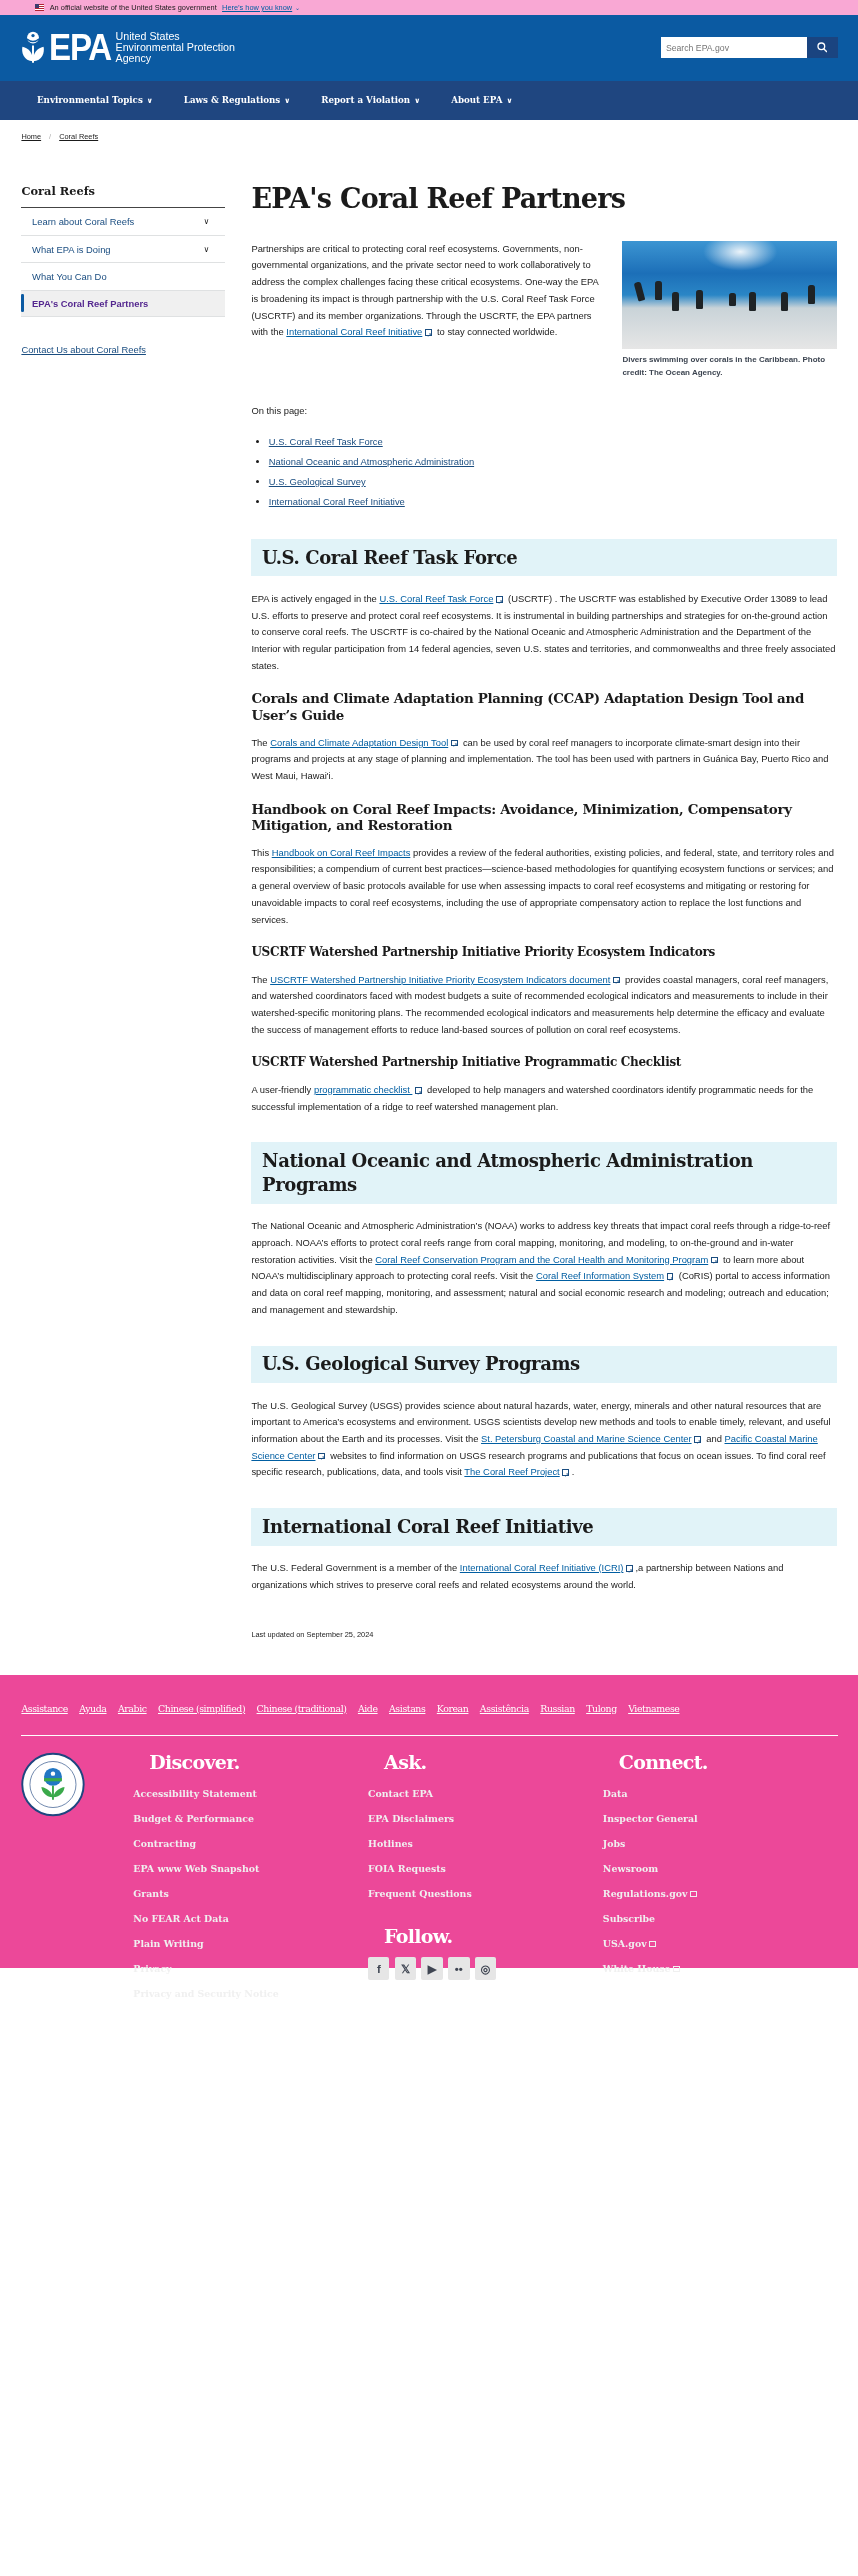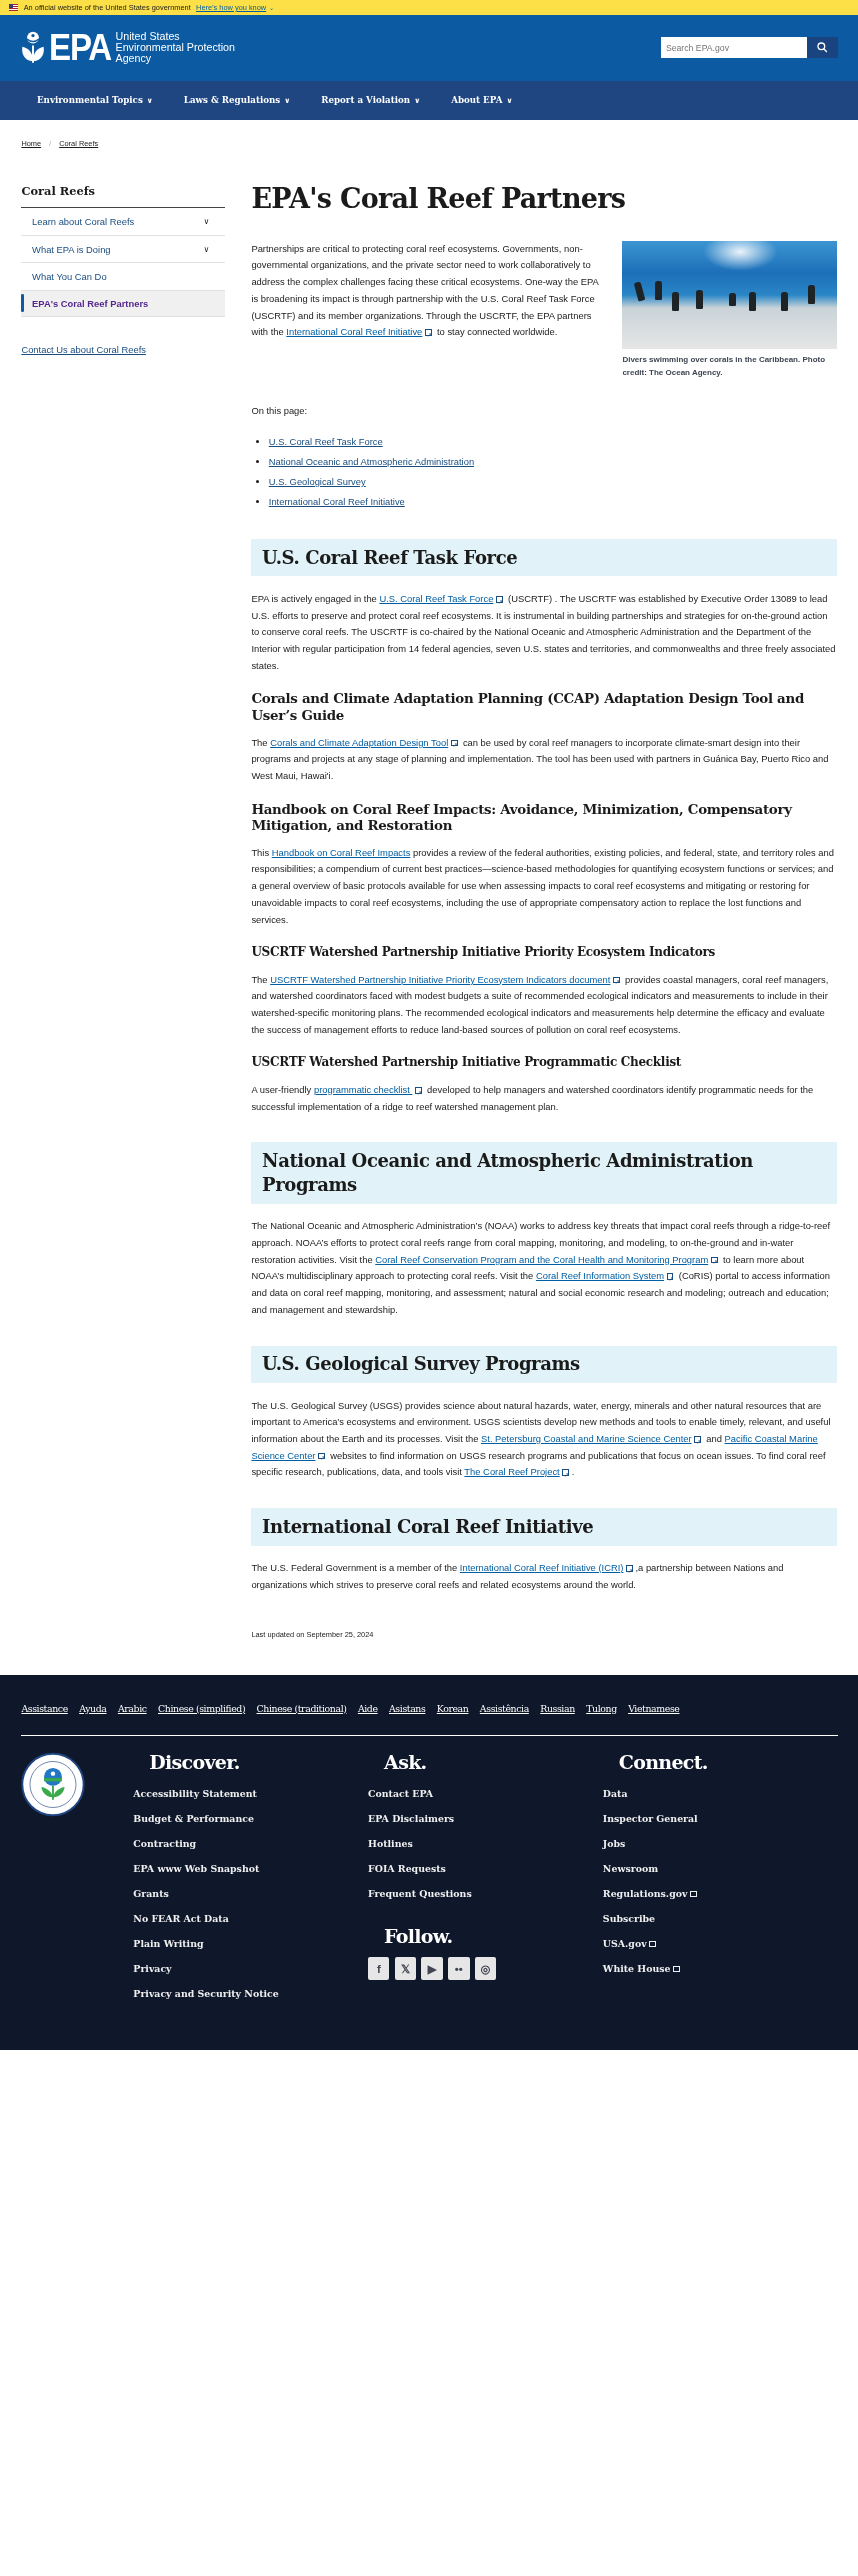--- a/index.html
+++ b/index.html
@@ -10,24 +10,24 @@
     background: #ffffff;
     color: #1b1b1b;
     font-family: "Liberation Sans", sans-serif;
     font-size: 10px;
   }
   a { color: #005ea2; }
 
   
   .gov-banner {
     height: 14.7px;
-    background: #fde047;
+    background: #f9a8d4;
     display: flex;
     align-items: center;
-    padding-left: 9px;
+    padding-left: 35px;
     font-size: 7.4px;
     color: #1b1b1b;
   }
   .flag { width: 9.4px; height: 6.7px; margin-right: 5.3px; display: inline-block;
     background: repeating-linear-gradient(#b22234 0 0.9px, #fff 0.9px 1.9px); position: relative; }
   .flag::before { content: ""; position: absolute; left: 0; top: 0; width: 4px; height: 3.7px; background: #3c3b6e; }
   .gov-banner a { margin-left: 5.3px; color: #005ea2; text-decoration: underline; }
   .gov-banner .chev { margin-left: 2.7px; font-size: 6px; color: #005ea2; }
 
   
@@ -62,21 +62,21 @@
     padding-left: 37px;
     gap: 0;
   }
   .nav-item {
     font-family: "DejaVu Serif", serif; font-weight: bold; font-size: 8.7px;
     color: #fff; margin-right: 31px; display: flex; align-items: center; cursor: pointer;
   }
   .nav-item .chev { margin-left: 4px; font-size: 7.4px; }
 
   
-  .breadcrumb { padding: 8px 21.4px 0 21.4px; font-size: 7.4px; height: 24px; display: flex; align-items: flex-end; margin-top: 4px; }
+  .breadcrumb { padding: 8px 21.4px 0 21.4px; font-size: 7.4px; height: 24px; display: flex; align-items: flex-start; margin-top: 4px; }
   .breadcrumb a { color: #1b1b1b; text-decoration: underline; }
   .breadcrumb .sep { color: #aaa; margin: 0 8px; }
 
   
   .page { display: flex; padding: 0 21.4px; }
   .sidenav { width: 204px; flex-shrink: 0; padding-top: 19px; }
   .main { width: 586px; margin-left: 26px; padding-top: 16px; }
 
   .sidenav h2 { font-family: "DejaVu Serif", serif; font-size: 11.4px; margin: 17.4px 0 9.4px 0; font-weight: bold; }
   .sidenav ul { list-style: none; margin: 0; padding: 0; border-top: 1.3px solid #444; }
@@ -115,21 +115,21 @@
     font-family: "DejaVu Serif", serif; font-weight: bold; font-size: 18px; line-height: 24px; letter-spacing: -0.4px;
   }
   .main p.body { font-size: 9.4px; line-height: 16.7px; margin: 0 0 12px 0; }
   .main h3 { font-family: "DejaVu Serif", serif; font-size: 13.4px; line-height: 16.7px; font-weight: bold; margin: 16px 0 10.7px 0; letter-spacing: -0.3px; }
   .main h3.small { font-size: 12px; }
   .ext { display: inline-block; width: 6.7px; height: 6.7px; border: 0.7px solid #1a4d80; margin: 0 2.7px; position: relative; vertical-align: -0.7px; }
   .ext::after { content: "↗"; position: absolute; left: 0.7px; top: -3.3px; font-size: 6px; color: #1a4d80; }
   .updated { margin-top: 36px; font-size: 7.4px; color: #1b1b1b; }
 
   
-  .footer { background: #0f172a; margin-top: 36px; color: #fff; height: 375px; padding: 0 21.4px; }
+  .footer { background: #ec4899; margin-top: 36px; color: #fff; height: 293px; padding: 0 21.4px; }
   .lang-bar { display: flex; gap: 0; padding-top: 28px; padding-bottom: 21.4px; border-bottom: 0.7px solid #fff; font-family: "DejaVu Serif", serif; font-size: 9.4px; }
   .lang-bar a { color: #fff; text-decoration: underline; margin-right: 11.4px; letter-spacing: -0.4px; }
   .footer-grid { display: flex; padding-top: 14.7px; }
   .seal { width: 67px; height: 67px; margin-top: 0; margin-right: 48px; }
   .fcol { width: 246px; }
   .fcol h2 { font-family: "DejaVu Serif", serif; font-size: 19px; font-weight: bold; margin: 0 0 8px 16px; letter-spacing: -0.7px; }
   .fcol a { display: block; font-family: "DejaVu Serif", serif; font-weight: bold; font-size: 9.4px; color: #f0f0f0; text-decoration: none; line-height: 25px; }
   .fcol .ext-w { display: inline-block; width: 6.7px; height: 6.7px; border: 0.7px solid #f0f0f0; margin-left: 2.7px; vertical-align: -0.7px; }
   .social { display: flex; gap: 5.3px; margin-top: 10.7px; }
   .social span { width: 21.4px; height: 23px; background: #e6e6e6; border-radius: 2px; display: flex; align-items: center; justify-content: center; color: #3f4552; font-weight: bold; font-size: 11.4px; }

